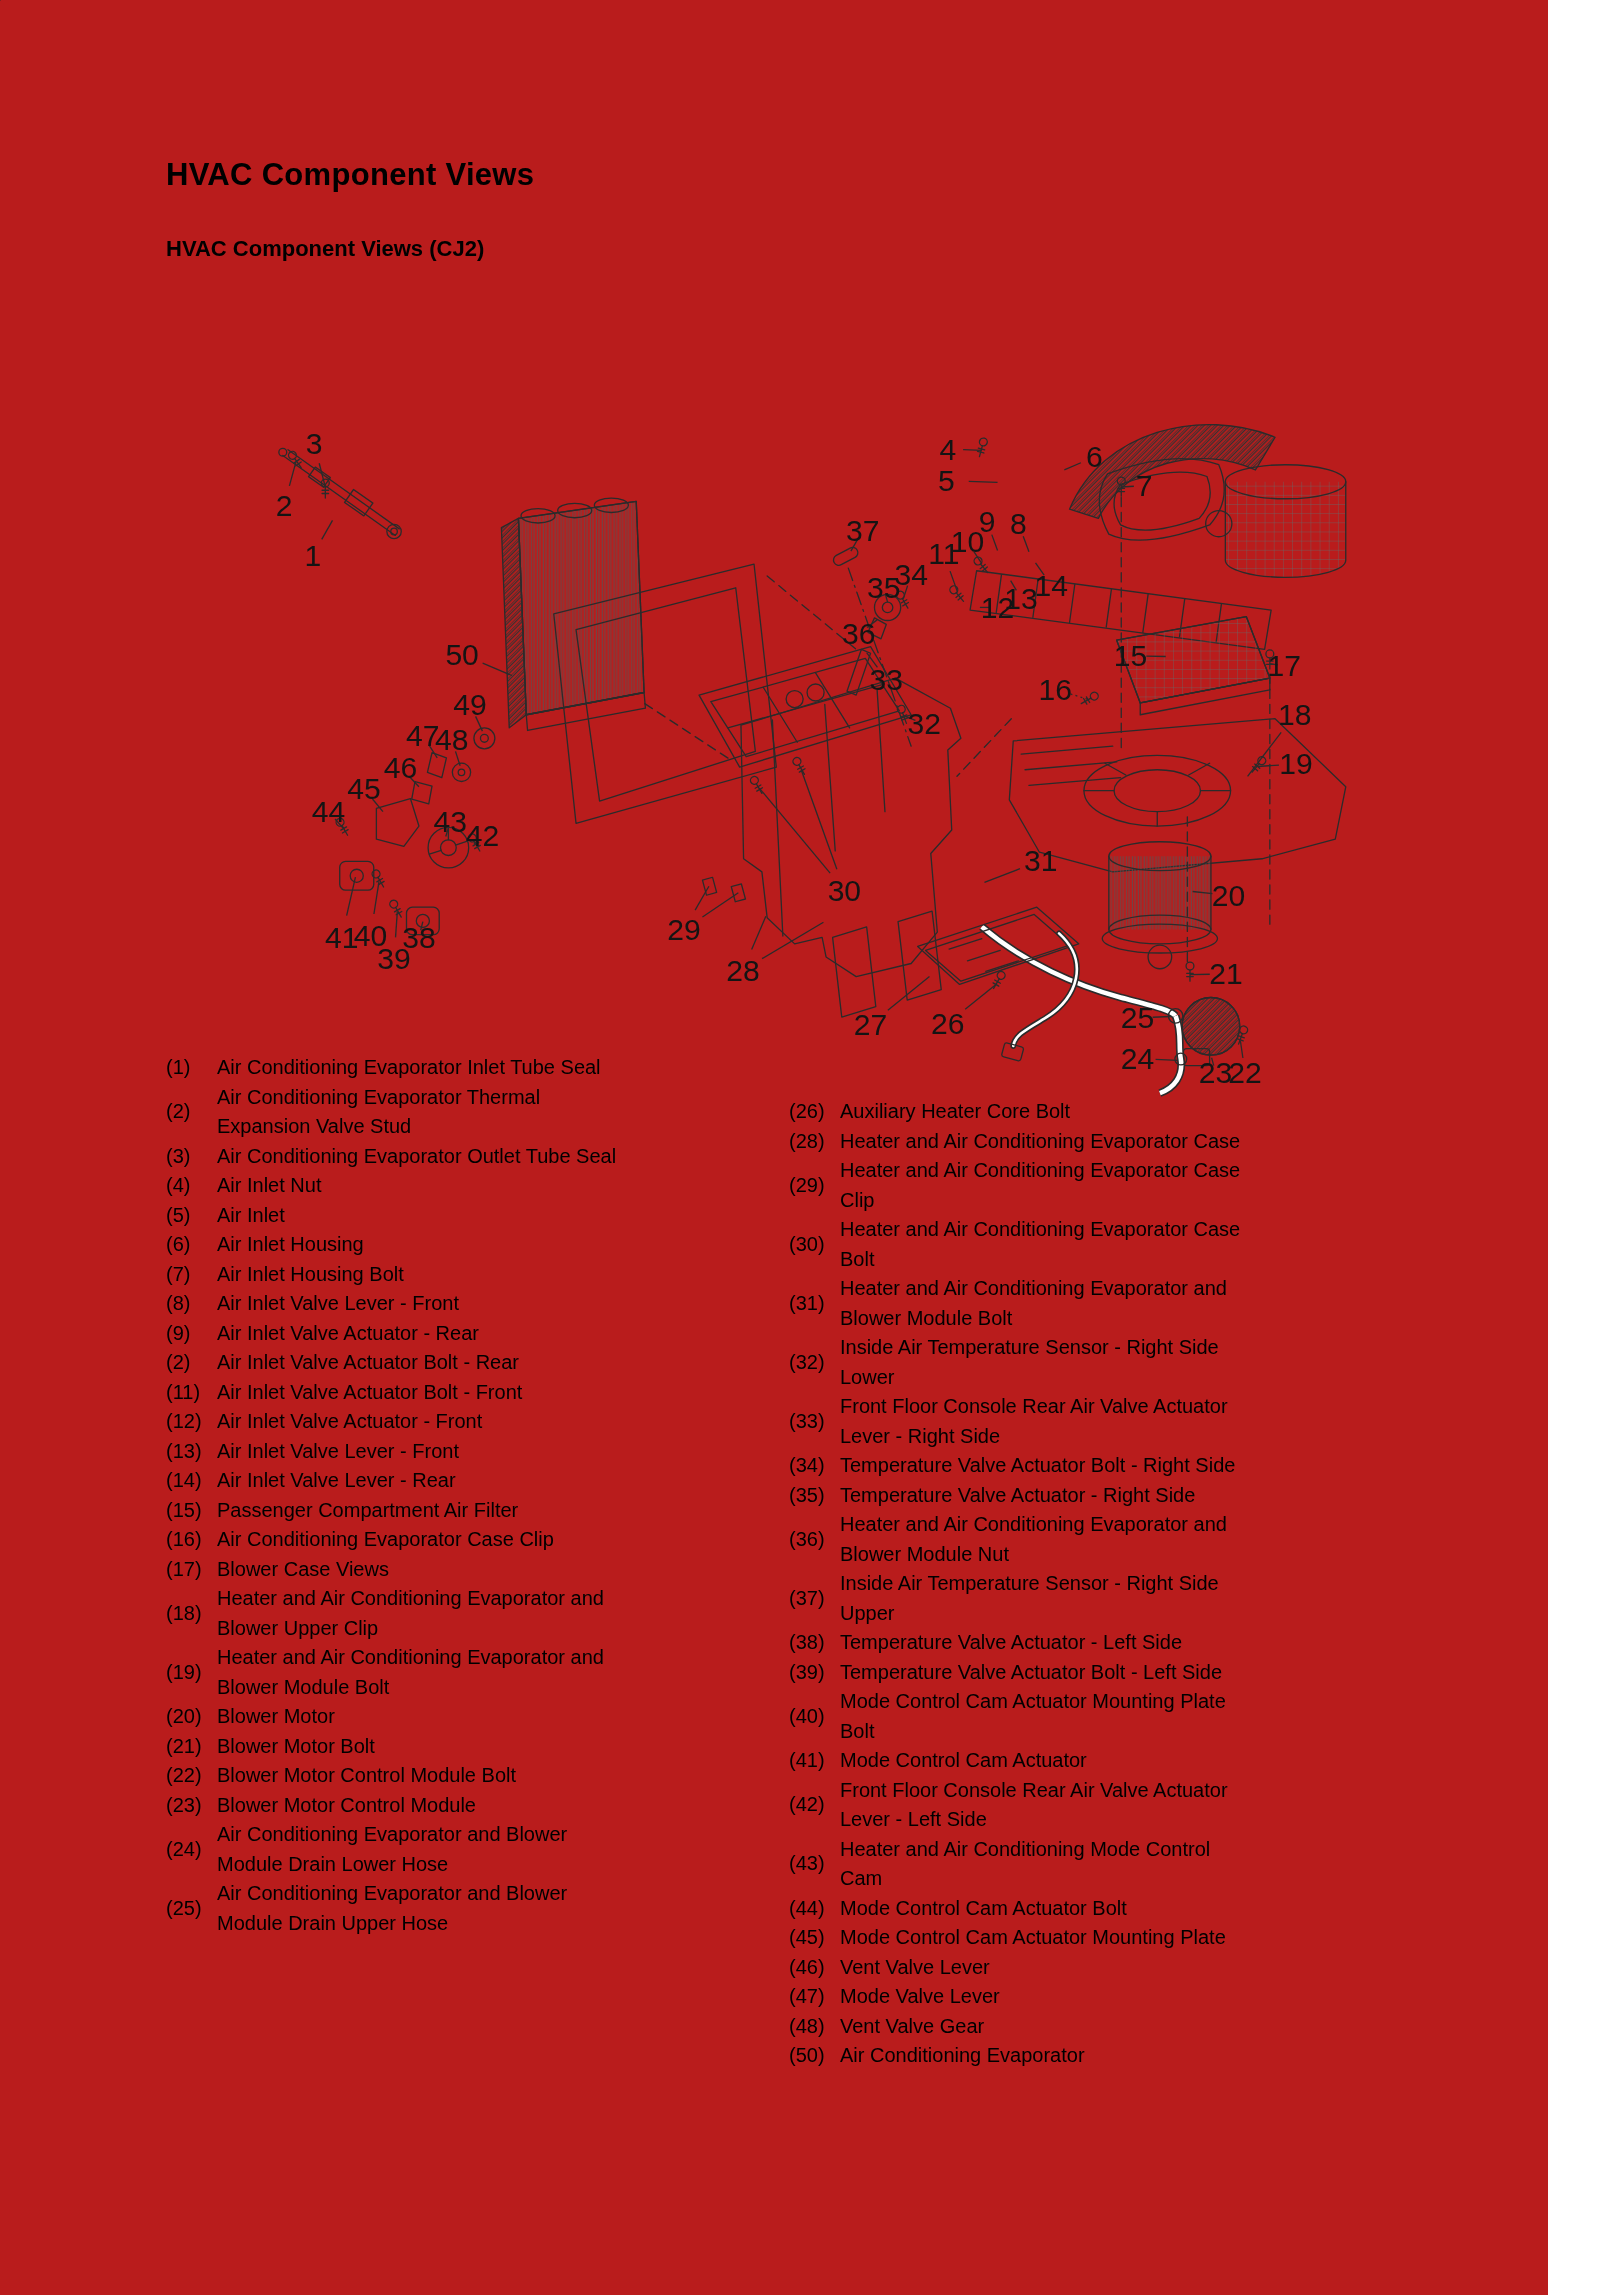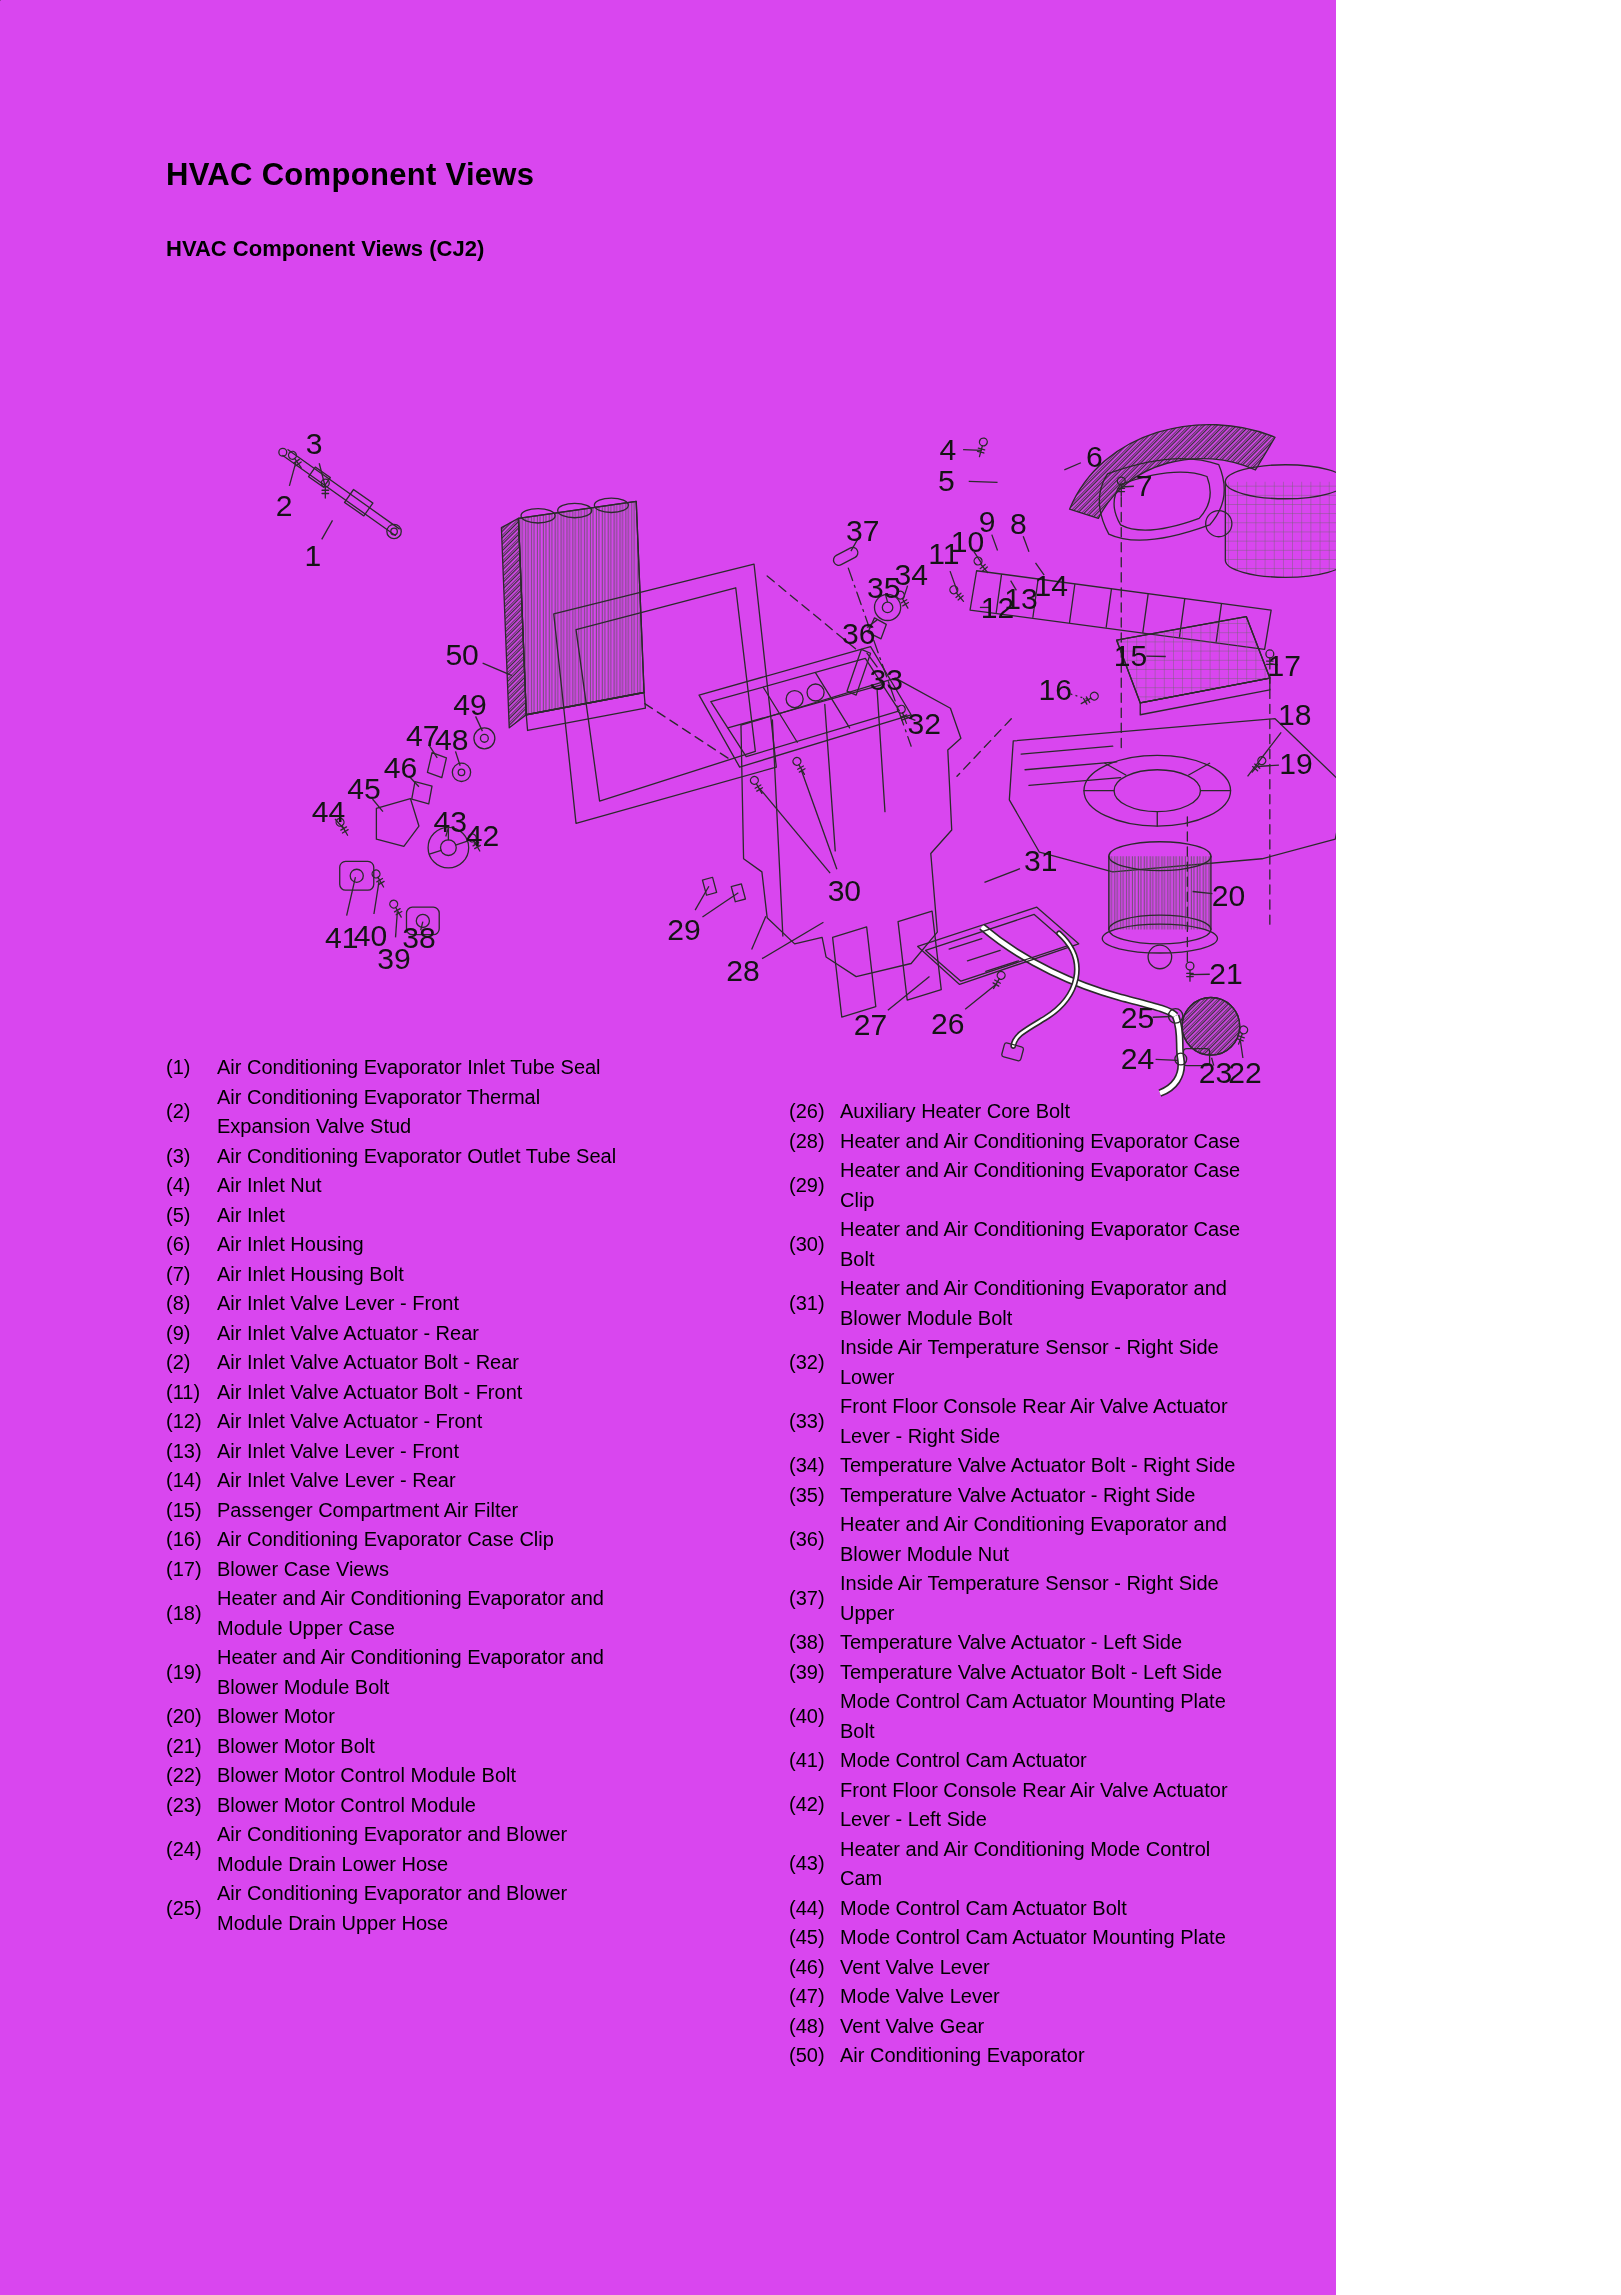--- a/index.html
+++ b/index.html
@@ -1,16 +1,16 @@
 <!DOCTYPE html>
 <html style="font-size:10.5px"><head>
 <meta charset="utf-8">
 <style>
   html,body{margin:0;padding:0;background:#fff;}
-  .page{position:relative;width:1336px;height:2295px;background:#d946ef;
+  .page{position:relative;width:1548px;height:2295px;background:#b91c1c;
         font-family:"Liberation Sans", sans-serif;color:#000;overflow:hidden;}
   .title{position:absolute;left:166px;top:157px;font-size:31px;font-weight:bold;letter-spacing:0.3px;}
   .subtitle{position:absolute;left:166px;top:236px;font-size:22px;font-weight:bold;}
   .col{position:absolute;display:flex;flex-direction:column;}
   .col-left{left:166px;top:1053px;width:517px;}
   .col-right{left:789px;top:1097px;width:530px;}
   .item{display:flex;align-items:center;}
   .item .num{flex:0 0 51px;width:51px;font-size:20px;line-height:29.5px;}
   .item .txt{font-size:20px;line-height:29.5px;}
   svg.diagram{position:absolute;left:0;top:0;}
@@ -434,21 +434,21 @@
       <div class="item">
         <div class="num">(17)</div>
         <div class="txt">
           <div>Blower Case Views</div>
         </div>
       </div>
       <div class="item">
         <div class="num">(18)</div>
         <div class="txt">
           <div>Heater and Air Conditioning Evaporator and</div>
-          <div>Module Upper Case</div>
+          <div>Blower Upper Clip</div>
         </div>
       </div>
       <div class="item">
         <div class="num">(19)</div>
         <div class="txt">
           <div>Heater and Air Conditioning Evaporator and</div>
           <div>Blower Module Bolt</div>
         </div>
       </div>
       <div class="item">

